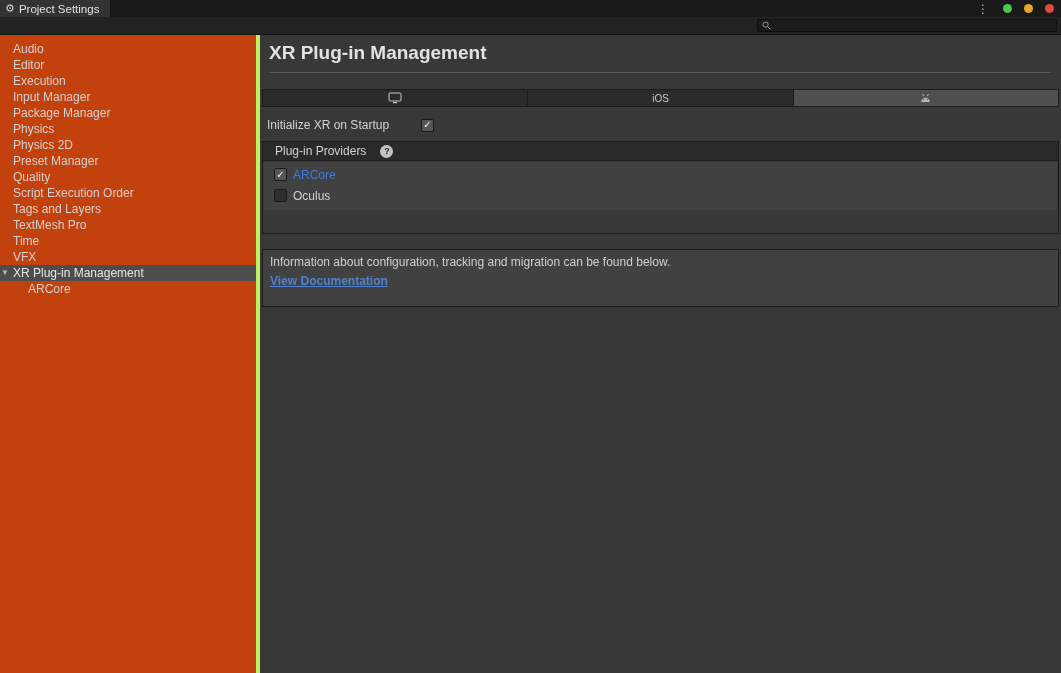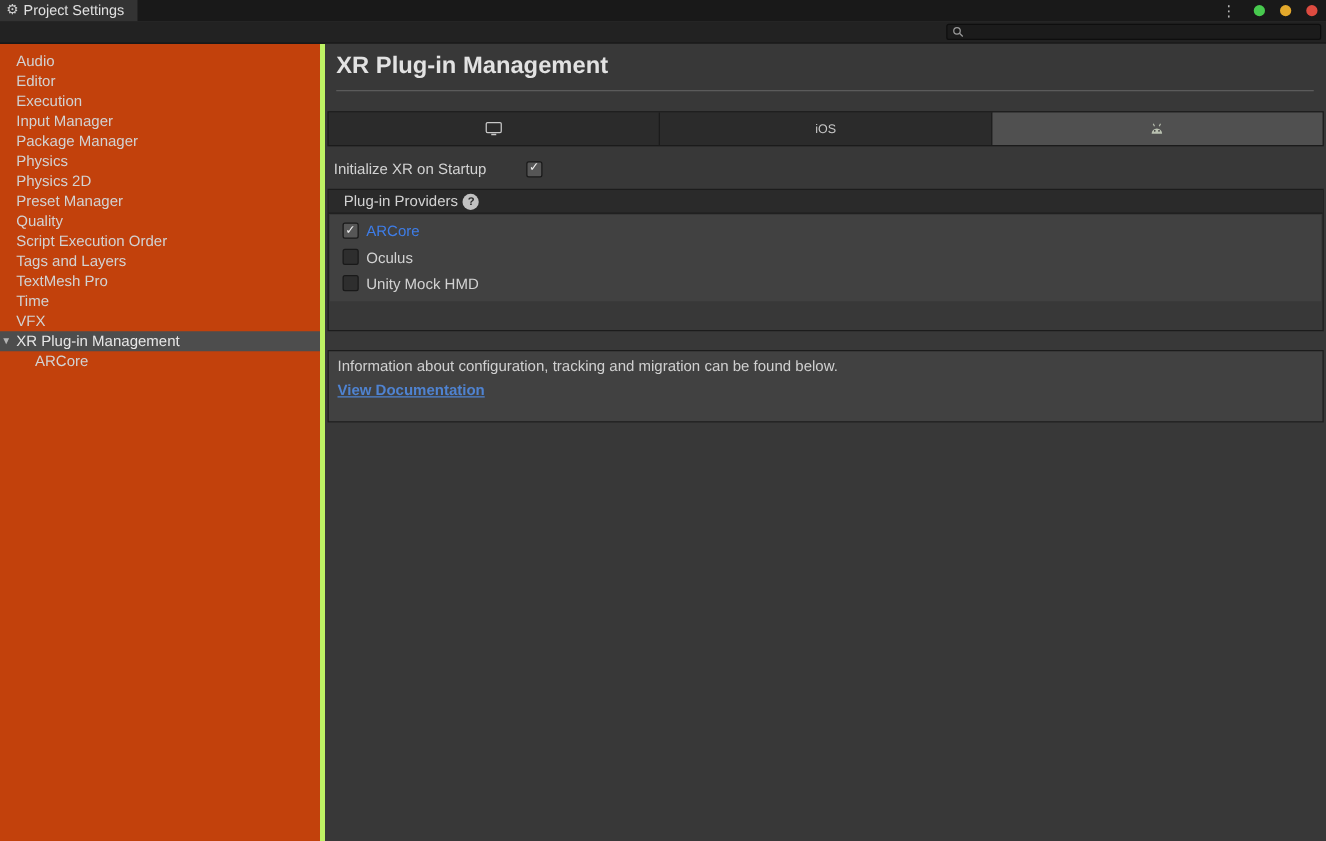--- a/index.html
+++ b/index.html
@@ -36,34 +36,34 @@
   .side-item { height:16px; line-height:16px; padding-left:13px; position:relative; white-space:nowrap; cursor:default; color:#d2d2d2; }
   .side-item.child { padding-left:28px; }
   .side-item.selected { background:#4d4d4d; color:#e6e6e6; }
   .foldout { position:absolute; left:1px; top:0; font-size:8px; color:#b4b4b4; line-height:16px; }
 
   
   .main { flex:1; position:relative; background:#383838; }
   .page-title { font-size:19px; font-weight:bold; color:#e2e2e2; margin:7px 10px 0 9px; line-height:22px; }
   .rule { height:1px; background:#5b5b5b; margin:8px 10px 0 9px; }
 
-  .tabs { display:flex; margin:16px 2px 0; height:28px; border:1px solid #1b1b1b; background:#2b2b2b; }
+  .tabs { display:flex; margin:16px 2px 0; height:18px; border:1px solid #1b1b1b; background:#2b2b2b; }
   .ptab { flex:1; display:flex; align-items:center; justify-content:center; border-right:1px solid #1b1b1b; background:#2b2b2b; color:#c6c6c6; font-size:10px; cursor:default; }
   .ptab:last-child { border-right:none; }
   .ptab.active { background:#505050; }
 
   .init-row { display:flex; align-items:center; margin:11px 0 0 7px; }
   .init-row .lbl { width:154px; }
 
   .checkbox { width:13px; height:13px; border:1px solid #191919; border-radius:2px; background:#2e2e2e; display:inline-flex; align-items:center; justify-content:center; flex:none; cursor:default; }
   .checkbox.checked { background:#565656; }
   .checkbox.checked::after { content:"✓"; color:#f2f2f2; font-size:10px; font-weight:bold; line-height:1; }
 
   .providers-box { margin:9px 2px 0; border:1px solid #1c1c1c; background:#383838; padding-bottom:23px; }
-  .providers-header { height:19px; background:#2a2a2a; border-bottom:1px solid #1c1c1c; display:flex; align-items:center; gap:4px; padding-left:12px; color:#d2d2d2; }
+  .providers-header { height:19px; background:#2a2a2a; border-bottom:1px solid #1c1c1c; display:flex; align-items:center; gap:14px; padding-left:12px; color:#d2d2d2; }
   .help-icon { width:13px; height:13px; border-radius:50%; background:#c2c2c2; color:#2a2a2a; font-size:9px; font-weight:bold; display:inline-flex; align-items:center; justify-content:center; cursor:default; }
   .providers-list { margin:1px 1px 0; background:#414141; padding:2px 0 4px; }
   .provider-row { height:21px; display:flex; align-items:center; gap:6px; padding-left:10px; }
   .provider-label.enabled { color:var(--enabled_blue); }
 
   .info-box { margin:15px 2px 0; border:1px solid #1c1c1c; background:#414141; padding:5px 7px 18px; color:#d0d0d0; }
   .doc-link { display:inline-block; margin-top:5px; color:var(--link_blue); text-decoration:underline; cursor:pointer;font-weight:bold; }
 
   .mono-icon { display:block; }
 </style>
@@ -151,24 +151,20 @@
       </div>
       <div class="providers-list" id="providers">
           <div class="provider-row">
             <span class="checkbox checked"></span>
             <span class="provider-label enabled">ARCore</span>
           </div>
           <div class="provider-row">
             <span class="checkbox"></span>
             <span class="provider-label">Oculus</span>
           </div>
-          <div class="provider-row">
-            <span class="checkbox"></span>
-            <span class="provider-label">Unity Mock HMD</span>
-          </div>
         </div>
     </div>
 
     <div class="info-box">
       <div>Information about configuration, tracking and migration can be found below.</div>
       <a class="doc-link">View Documentation</a>
     </div>
   </div>
 </div>
 

